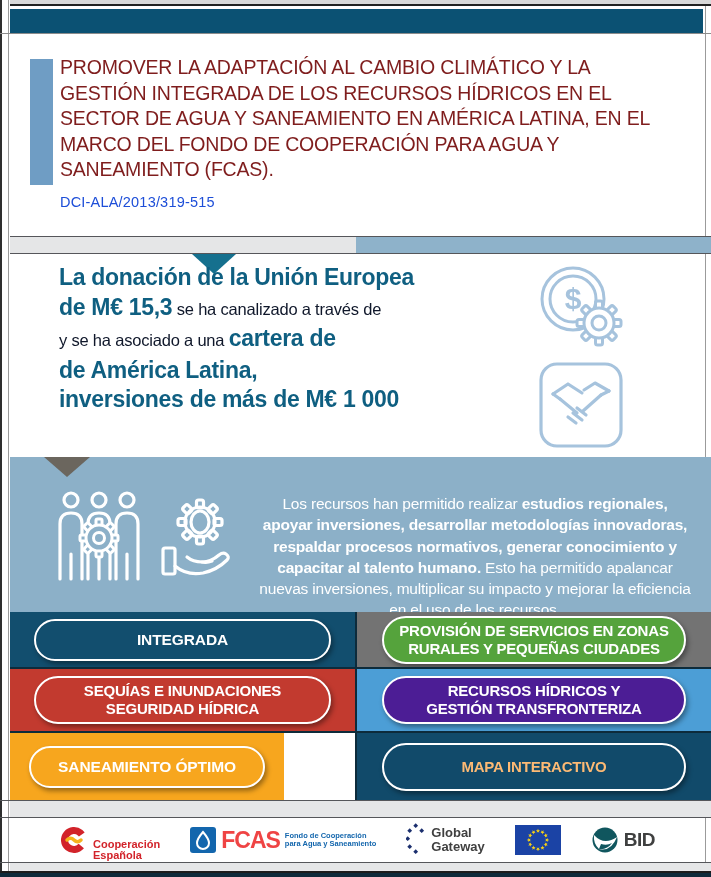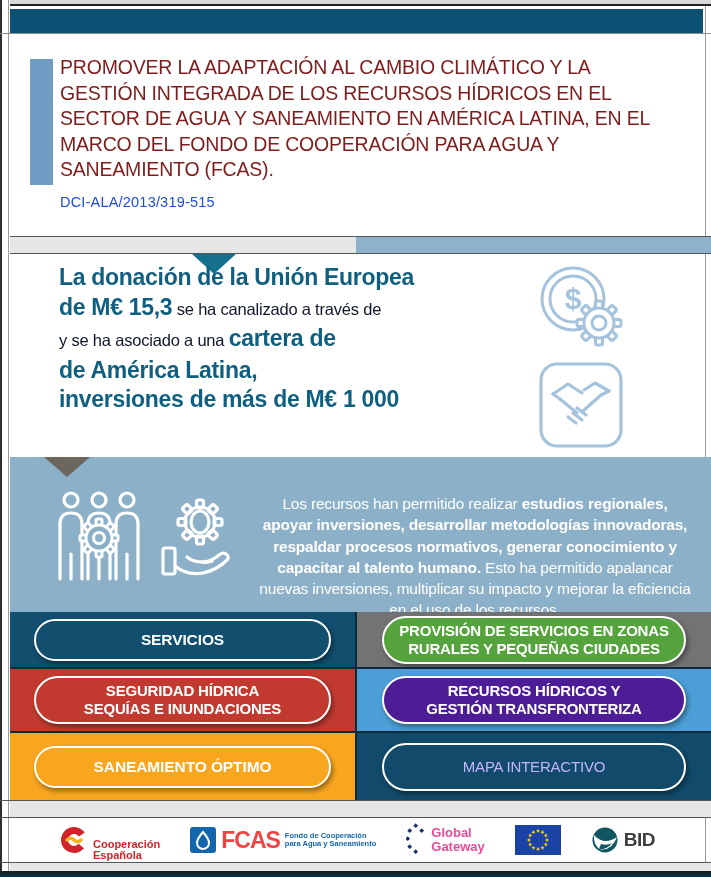--- a/index.html
+++ b/index.html
@@ -42,44 +42,44 @@
 
   
   .grid-sep-v{left:355px;top:612px;width:2px;height:188px;background:#0d2b3b;}
   .grid-sep-h1{left:10px;top:667px;width:701px;height:2px;background:#0d2b3b;}
   .grid-sep-h2{left:10px;top:731px;width:701px;height:2px;background:#0d2b3b;}
   .cell{display:flex;align-items:center;justify-content:center;}
   .c-r1l{left:10px;top:612px;width:345px;height:55px;}
   .c-r1r{left:357px;top:612px;width:354px;height:55px;}
   .c-r2l{left:10px;top:669px;width:345px;height:62px;}
   .c-r2r{left:357px;top:669px;width:354px;height:62px;}
-  .c-r3l{left:10px;top:733px;width:345px;height:67px;}
+  .c-r3l{left:10px;top:733px;width:274px;height:67px;}
   .c-r3r{left:357px;top:733px;width:354px;height:67px;}
   .pill{border:2px solid #ffffff;border-radius:30px;color:#ffffff;font-weight:bold;text-align:center;
         display:flex;flex-direction:column;align-items:center;justify-content:center;
         width:86%;box-shadow:2px 3px 5px rgba(0,0,0,0.38);cursor:pointer;box-sizing:border-box;}
   .pill-1line{height:42px;font-size:15.5px;letter-spacing:-0.1px;}
   .pill-2line{height:48px;font-size:15px;line-height:18px;letter-spacing:-0.2px;}
-  .pill-muted-line{color:#c4b5fd;font-weight:normal;}
+  .pill-muted-line{color:#fdba74;font-weight:bold;}
 
   
   .f-line1{left:0;top:800px;width:711px;height:1px;background:#55565a;}
   .f-gray1{left:10px;top:801px;width:701px;height:16px;background:#e5e6e7;}
   .f-line2{left:0;top:817px;width:711px;height:1px;background:#55565a;}
   .logo-row{left:10px;top:818px;width:695px;height:44px;display:flex;align-items:center;justify-content:center;gap:30px;}
   .f-line3{left:0;top:862px;width:711px;height:1px;background:#55565a;}
   .f-gray2{left:10px;top:863px;width:701px;height:8px;background:#e5e6e7;}
   .f-dark{left:0;top:871px;width:711px;height:2px;background:#1c1c1c;}
   .f-navy{left:0;top:873px;width:711px;height:4px;background:#0e2a3a;}
 
   .logo{display:flex;align-items:center;gap:5px;}
   .ce-text{color:#d2232a;font-weight:bold;font-size:11px;line-height:11px;margin-top:20px;}
   .fcas-word{color:#ef4444;font-weight:bold;font-size:23px;letter-spacing:-1px;}
   .fcas-sub{color:#1366ad;font-weight:bold;font-size:7.5px;line-height:8.5px;}
-  .gg-text{color:#ec4899;font-weight:bold;font-size:13px;line-height:14px;}
+  .gg-text{color:#404040;font-weight:bold;font-size:13px;line-height:14px;}
   .bid-text{color:#3f4040;font-weight:bold;font-size:19px;letter-spacing:-0.5px;}
 </style>
 </head>
 <body>
 
 <div class="abs frame-left-dark"></div>
 <div class="abs frame-left-gray"></div>
 <div class="abs frame-right-gray"></div>
 <div class="abs top-gray-strip"></div>
 <div class="abs top-dark-line"></div>
@@ -180,33 +180,33 @@
     <rect x="5" y="52" width="12" height="26" rx="2"></rect>
     <path d="M17,70 q12,10 28,7 q14,-3 24,-13 q3,-3 -1,-6 q-3,-2 -7,1 q-8,7 -17,7 q-9,0 -15,-5"></path>
     <path d="M44,66 q5,1 10,-1"></path>
   </svg>
 </div>
 
 <div class="abs impact-text"><span>Los recursos han permitido realizar </span><b>estudios regionales, apoyar inversiones, desarrollar metodologías innovadoras, respaldar procesos normativos, generar conocimiento y capacitar al talento humano.</b><span> Esto ha permitido apalancar nuevas inversiones, multiplicar su impacto y mejorar la eficiencia en el uso de los recursos.</span></div>
 
 <div class="abs cell c-r1l" style="background: rgb(18, 78, 110);">
   <div class="pill pill-1line" style="background: rgb(18, 78, 110);">
-      <span>SERVICIOS</span>
+      <span>INTEGRADA</span>
     </div>
 </div>
 <div class="abs cell c-r1r" style="background: #737373;">
   <div class="pill pill-2line" style="background: rgb(85, 163, 60);">
     <span>PROVISIÓN DE SERVICIOS EN ZONAS</span>
     <span>RURALES Y PEQUEÑAS CIUDADES</span>
   </div>
 </div>
 <div class="abs cell c-r2l" style="background: rgb(194, 58, 47);">
   <div class="pill pill-2line" style="background: rgb(194, 58, 47);">
+    <span>SEQUÍAS E INUNDACIONES</span>
     <span>SEGURIDAD HÍDRICA</span>
-    <span>SEQUÍAS E INUNDACIONES</span>
   </div>
 </div>
 <div class="abs cell c-r2r" style="background: rgb(76, 158, 214);">
   <div class="pill pill-2line" style="background: #4c1d95;">
     <span>RECURSOS HÍDRICOS Y</span>
     <span>GESTIÓN TRANSFRONTERIZA</span>
   </div>
 </div>
 <div class="abs cell c-r3l" style="background: rgb(247, 166, 30);">
   <div class="pill pill-1line" style="background: rgb(247, 166, 30);">

